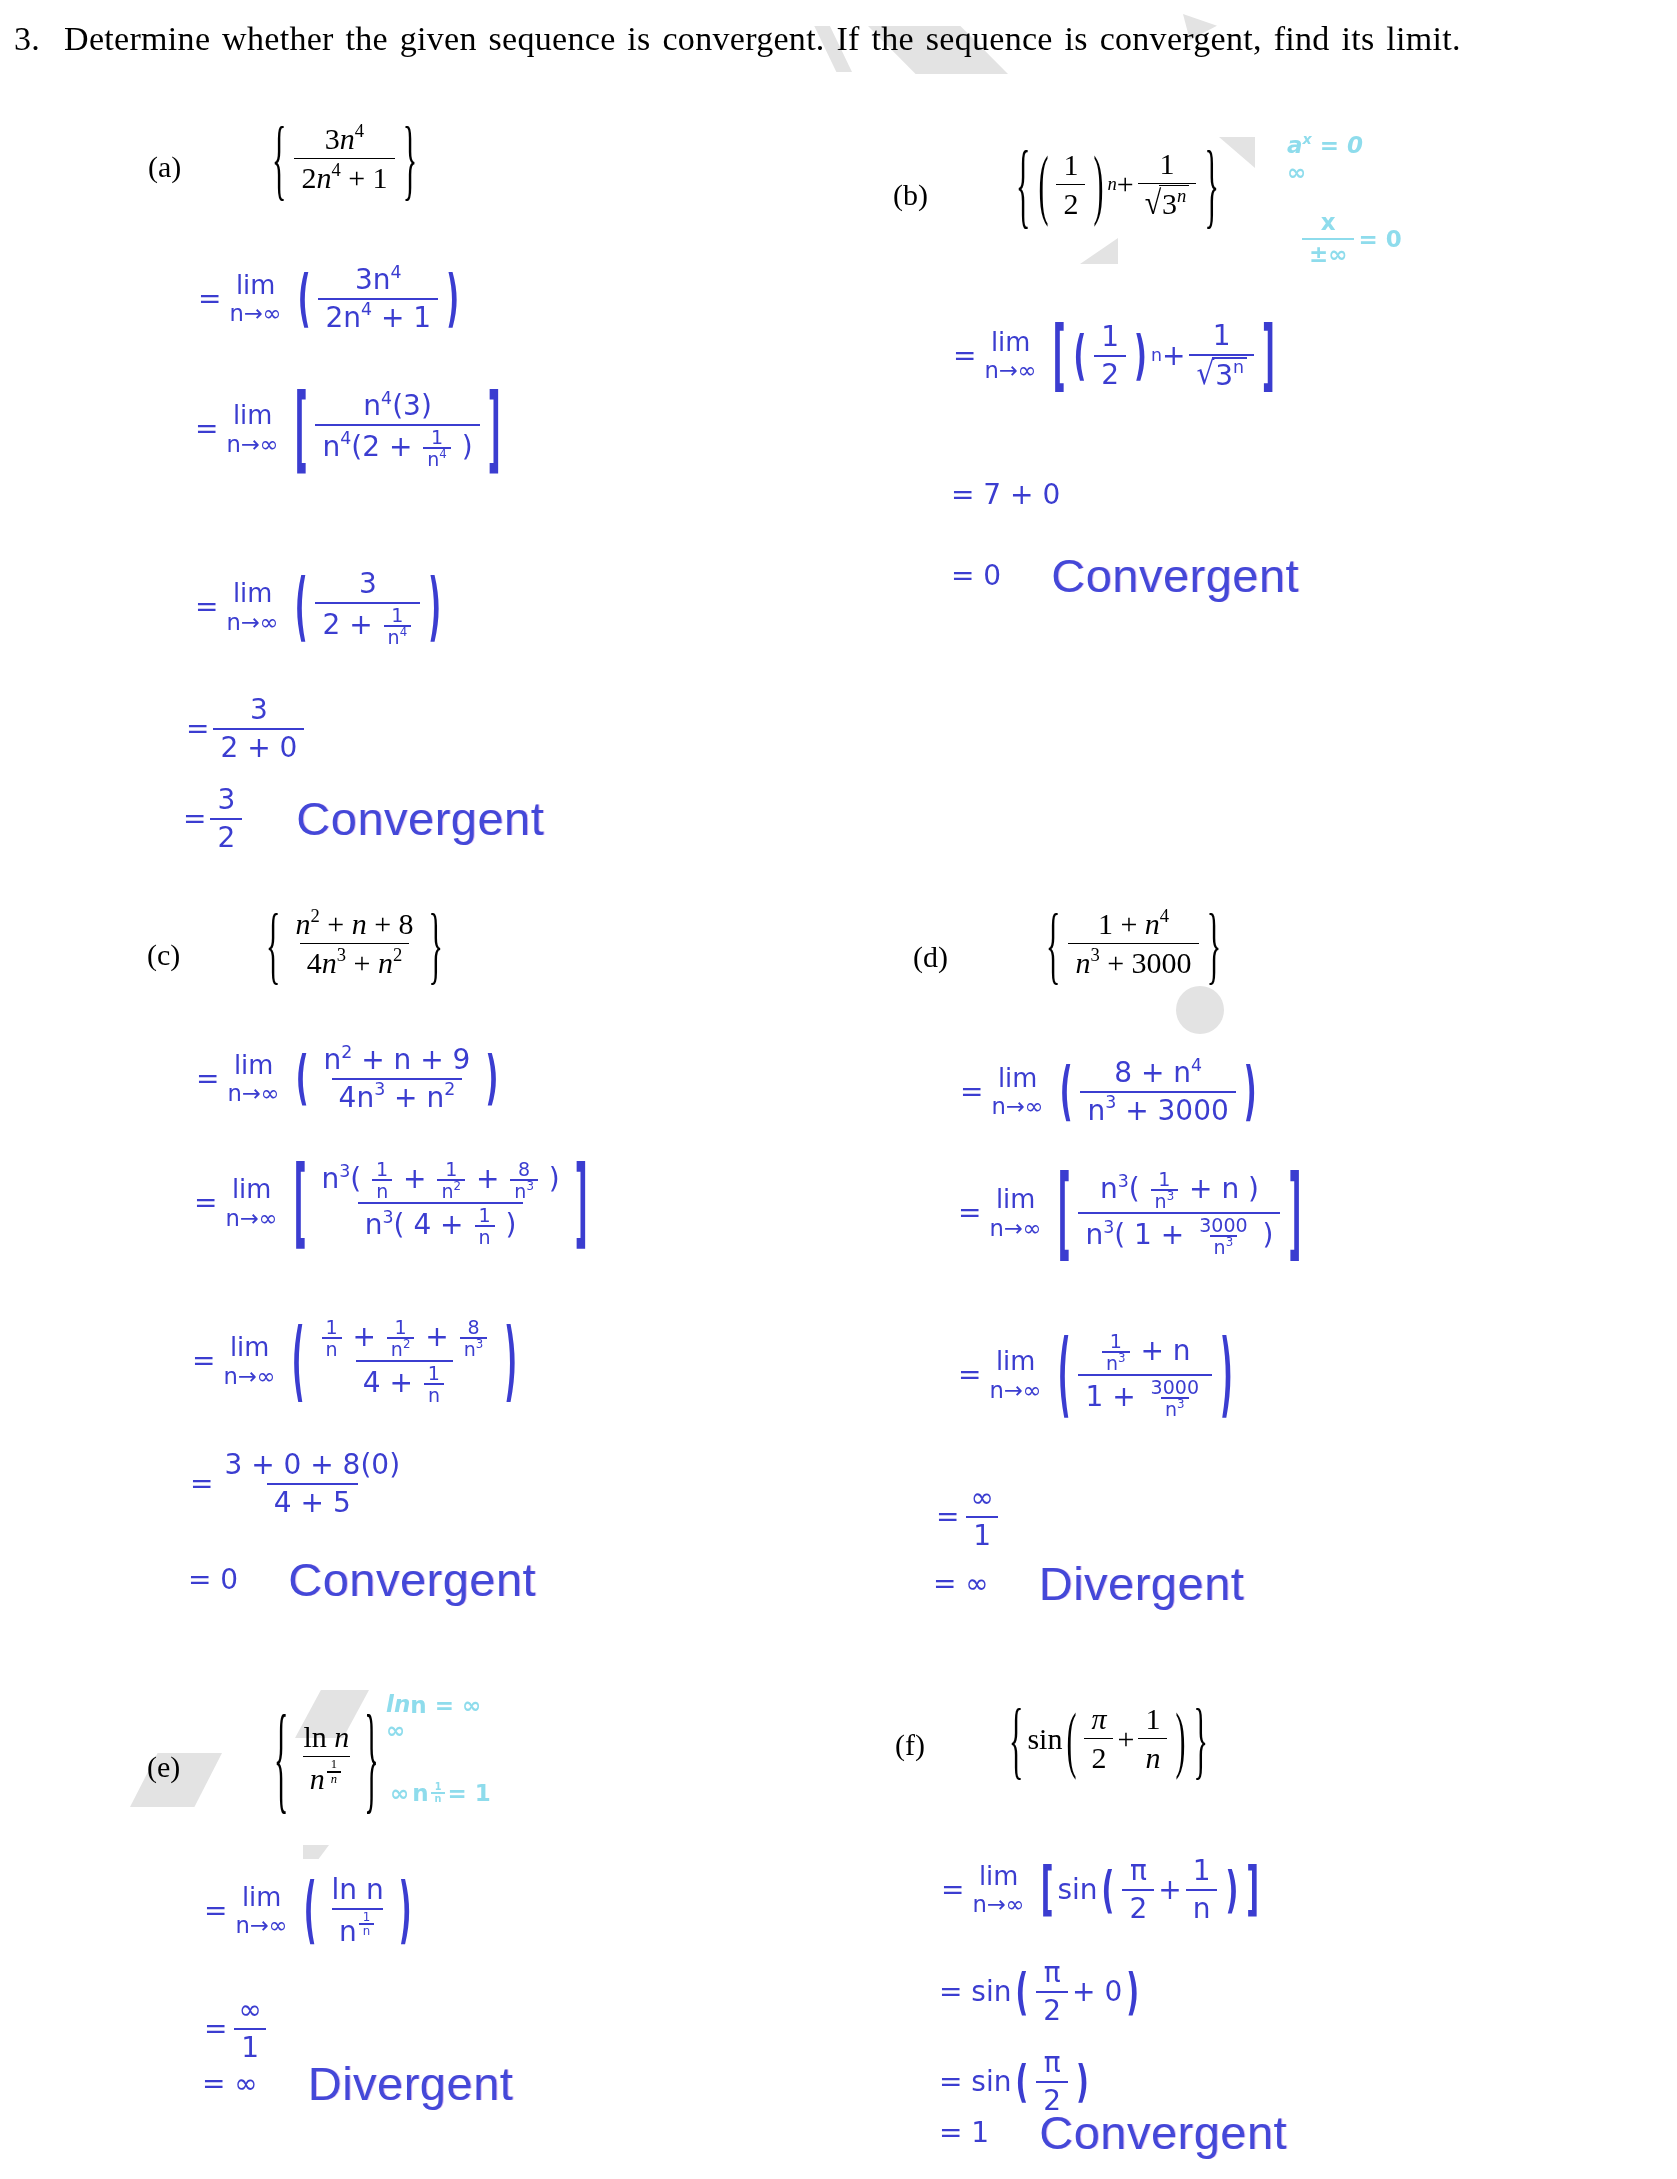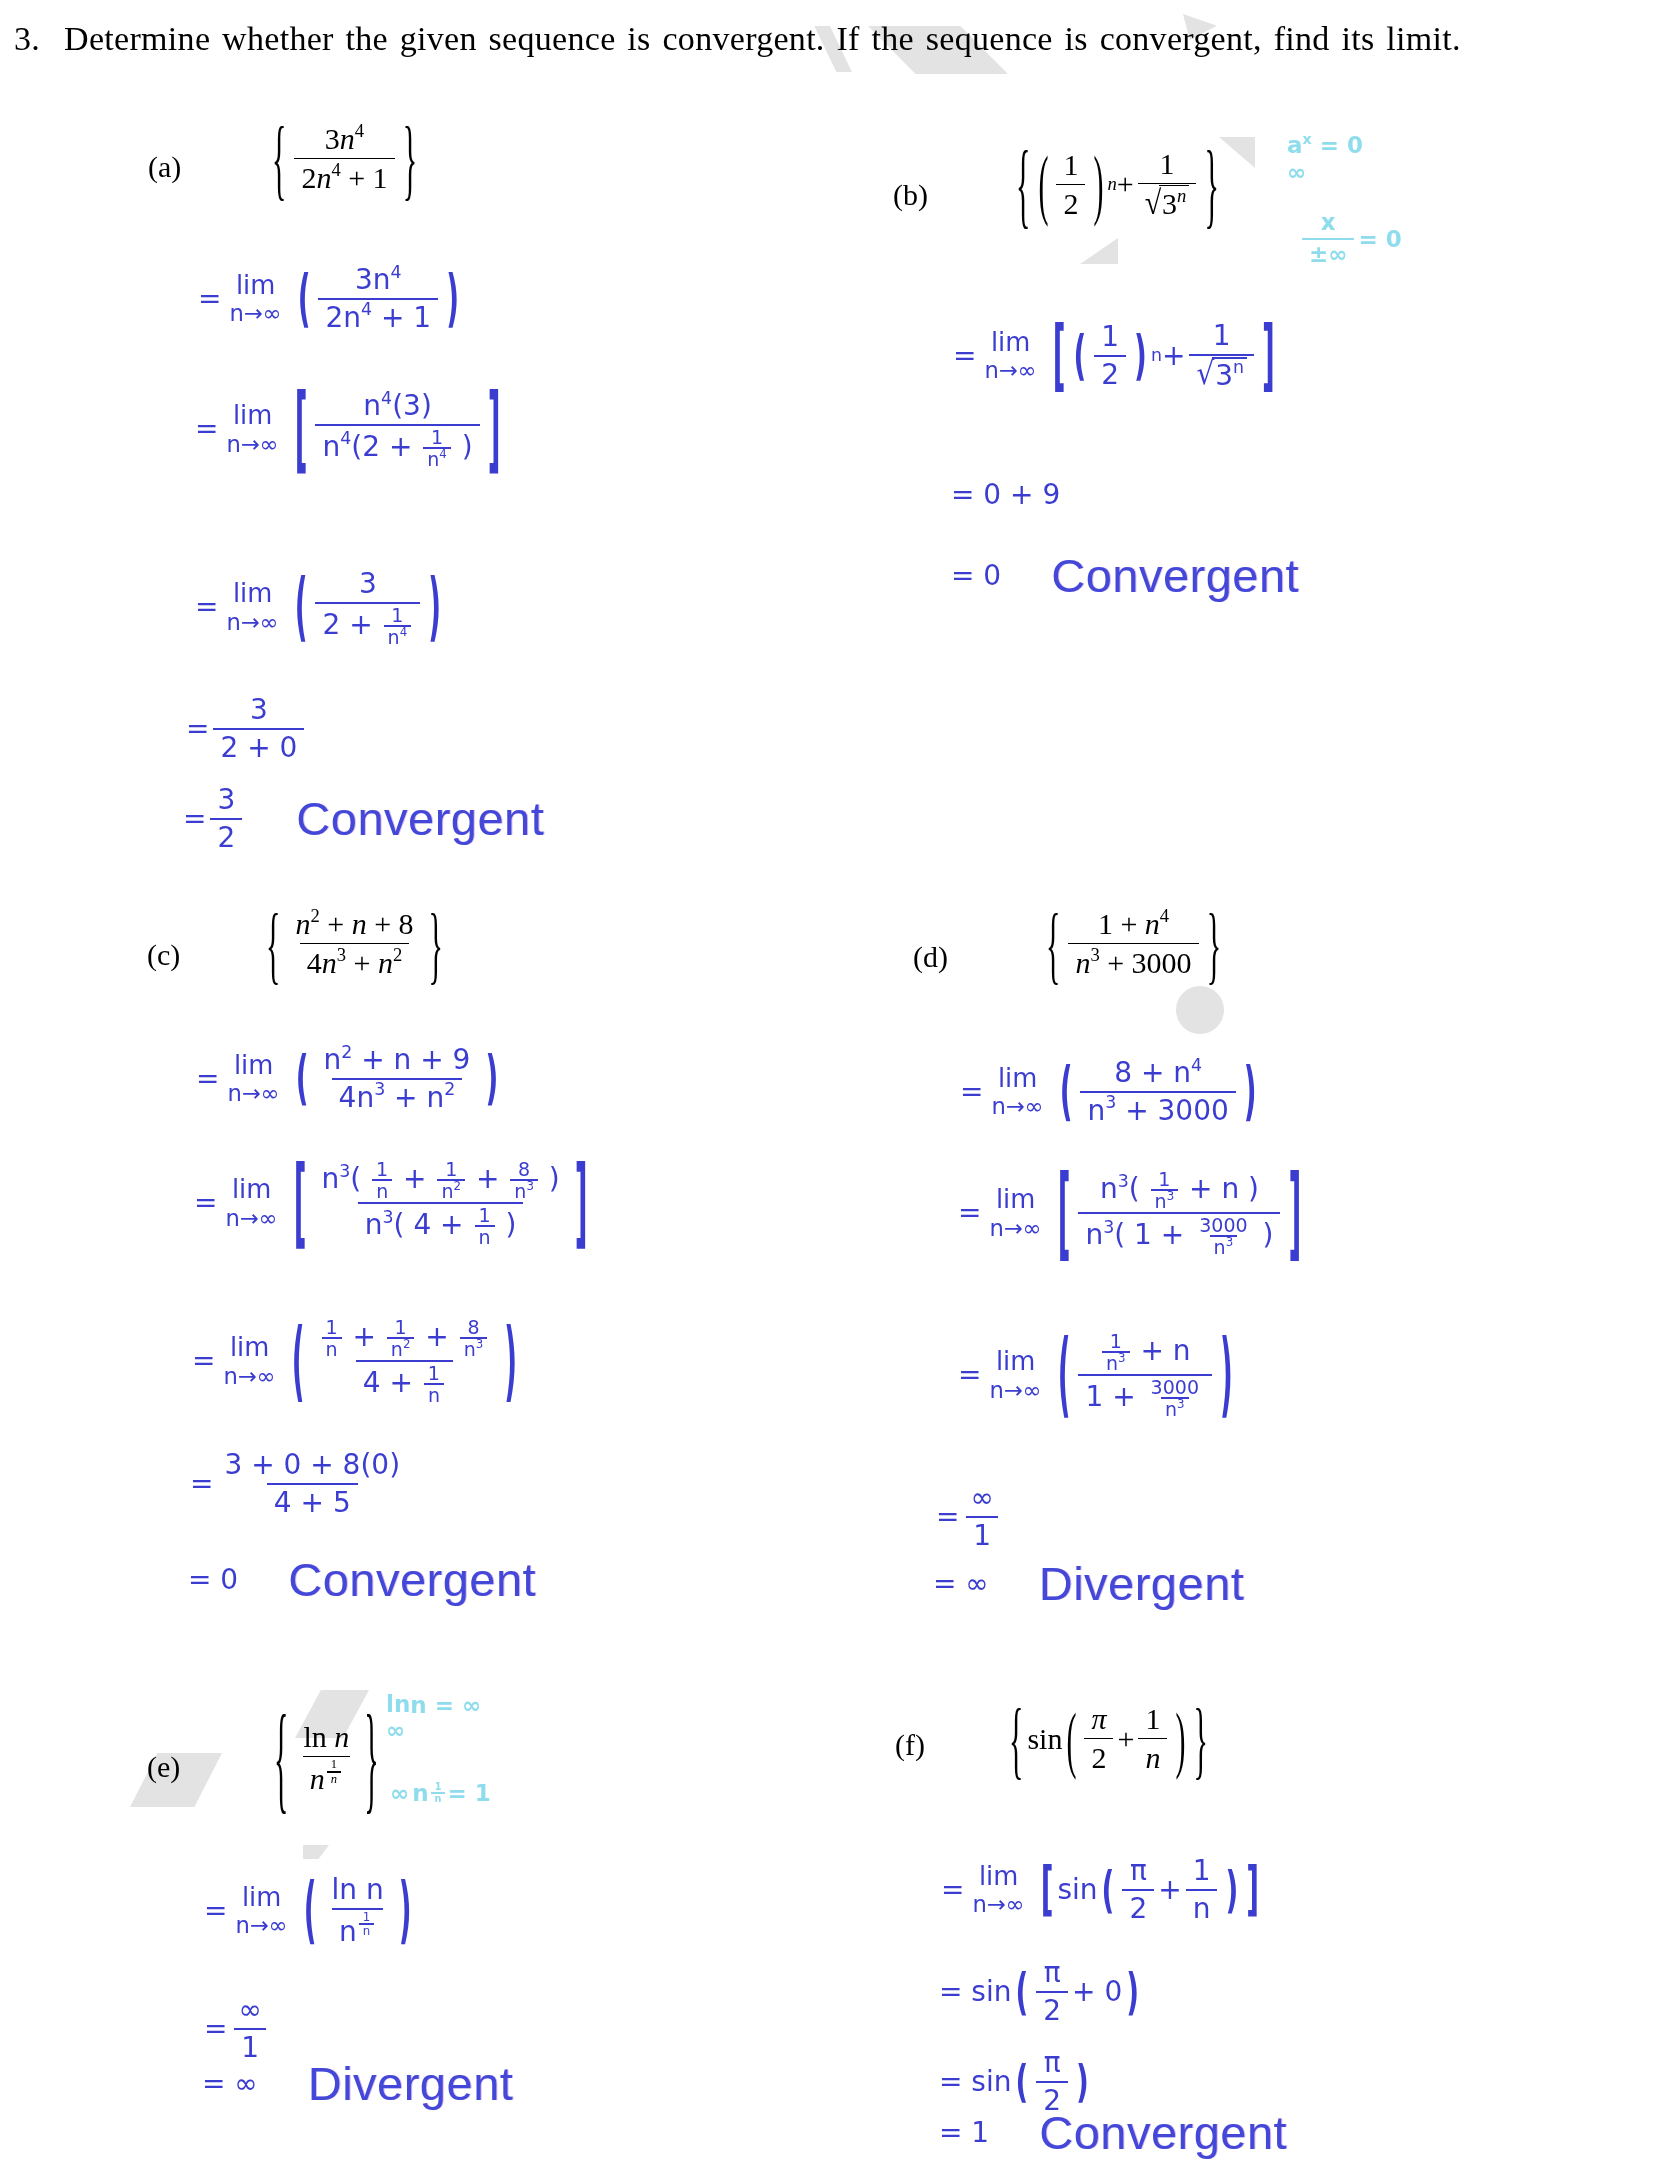--- a/index.html
+++ b/index.html
@@ -37,21 +37,21 @@
   .sub{display:inline-block;vertical-align:-0.38em;margin-right:3px;}
   .big{display:inline-block;transform:scaleY(var(--k,2));transform-origin:center;
        margin:0 4px;font-weight:400;}
   .step .big{font-weight:bold;}
   .lim{display:inline-flex;flex-direction:column;align-items:center;line-height:1.15;
        font-size:0.92em;margin:0 12px 0 8px;}
   .lim .b{font-size:0.88em;}
   .sqrt{display:inline-flex;align-items:flex-start;}
   .sqrt .sg{margin-right:-2px;transform:scaleY(1.12);}
   .sqrt .bd{border-top:2.5px solid currentColor;padding:0 3px;}
-  .stack{display:inline-flex;flex-direction:column;align-items:flex-start;line-height:1.1;}
+  .stack{display:inline-flex;flex-direction:column;align-items:flex-start;line-height:1.1;font-style:italic;}
   .stack .sb{margin-top:1px;}
   .res{font-family:"Liberation Sans","DejaVu Sans",sans-serif;font-size:47px;
        color:#4448d8;margin-left:50px;letter-spacing:0.5px;
        text-shadow:1px 0 0 rgba(150,60,210,0.35);}
   i{font-style:italic;}
 </style>
 </head>
 <body>
 
 <div class="wm" style="left:806px;top:26px;width:46px;height:46px;clip-path:polygon(18% 0,52% 0,100% 100%,66% 100%);"></div>
@@ -190,21 +190,21 @@
     <span class="frac">
       <span class="n"><span class="t">1</span></span>
       <span class="d"><span class="sqrt">
           <span class="sg">√</span>
           <span class="bd"><span class="t">3</span><span class="sup"><span class="t">n</span></span></span>
         </span></span>
     </span>
     <span class="big" style="--k: 2.8;">]</span>
   </div>
 <div class="step" style="left:951px;top:478px;">
-    <span class="t">= 0 + 9</span>
+    <span class="t">= 7 + 0</span>
   </div>
 <div class="step" style="left:951px;top:548px;">
     <span class="t">= 0</span>
     <span class="res">Convergent</span>
   </div>
 
 <div class="plabel" style="left:147px;top:938px;">(c)</div>
 <div class="pf" style="left:262px;top:905px;">
     <span class="big" style="--k: 2.9;">{</span>
     <span class="frac">

